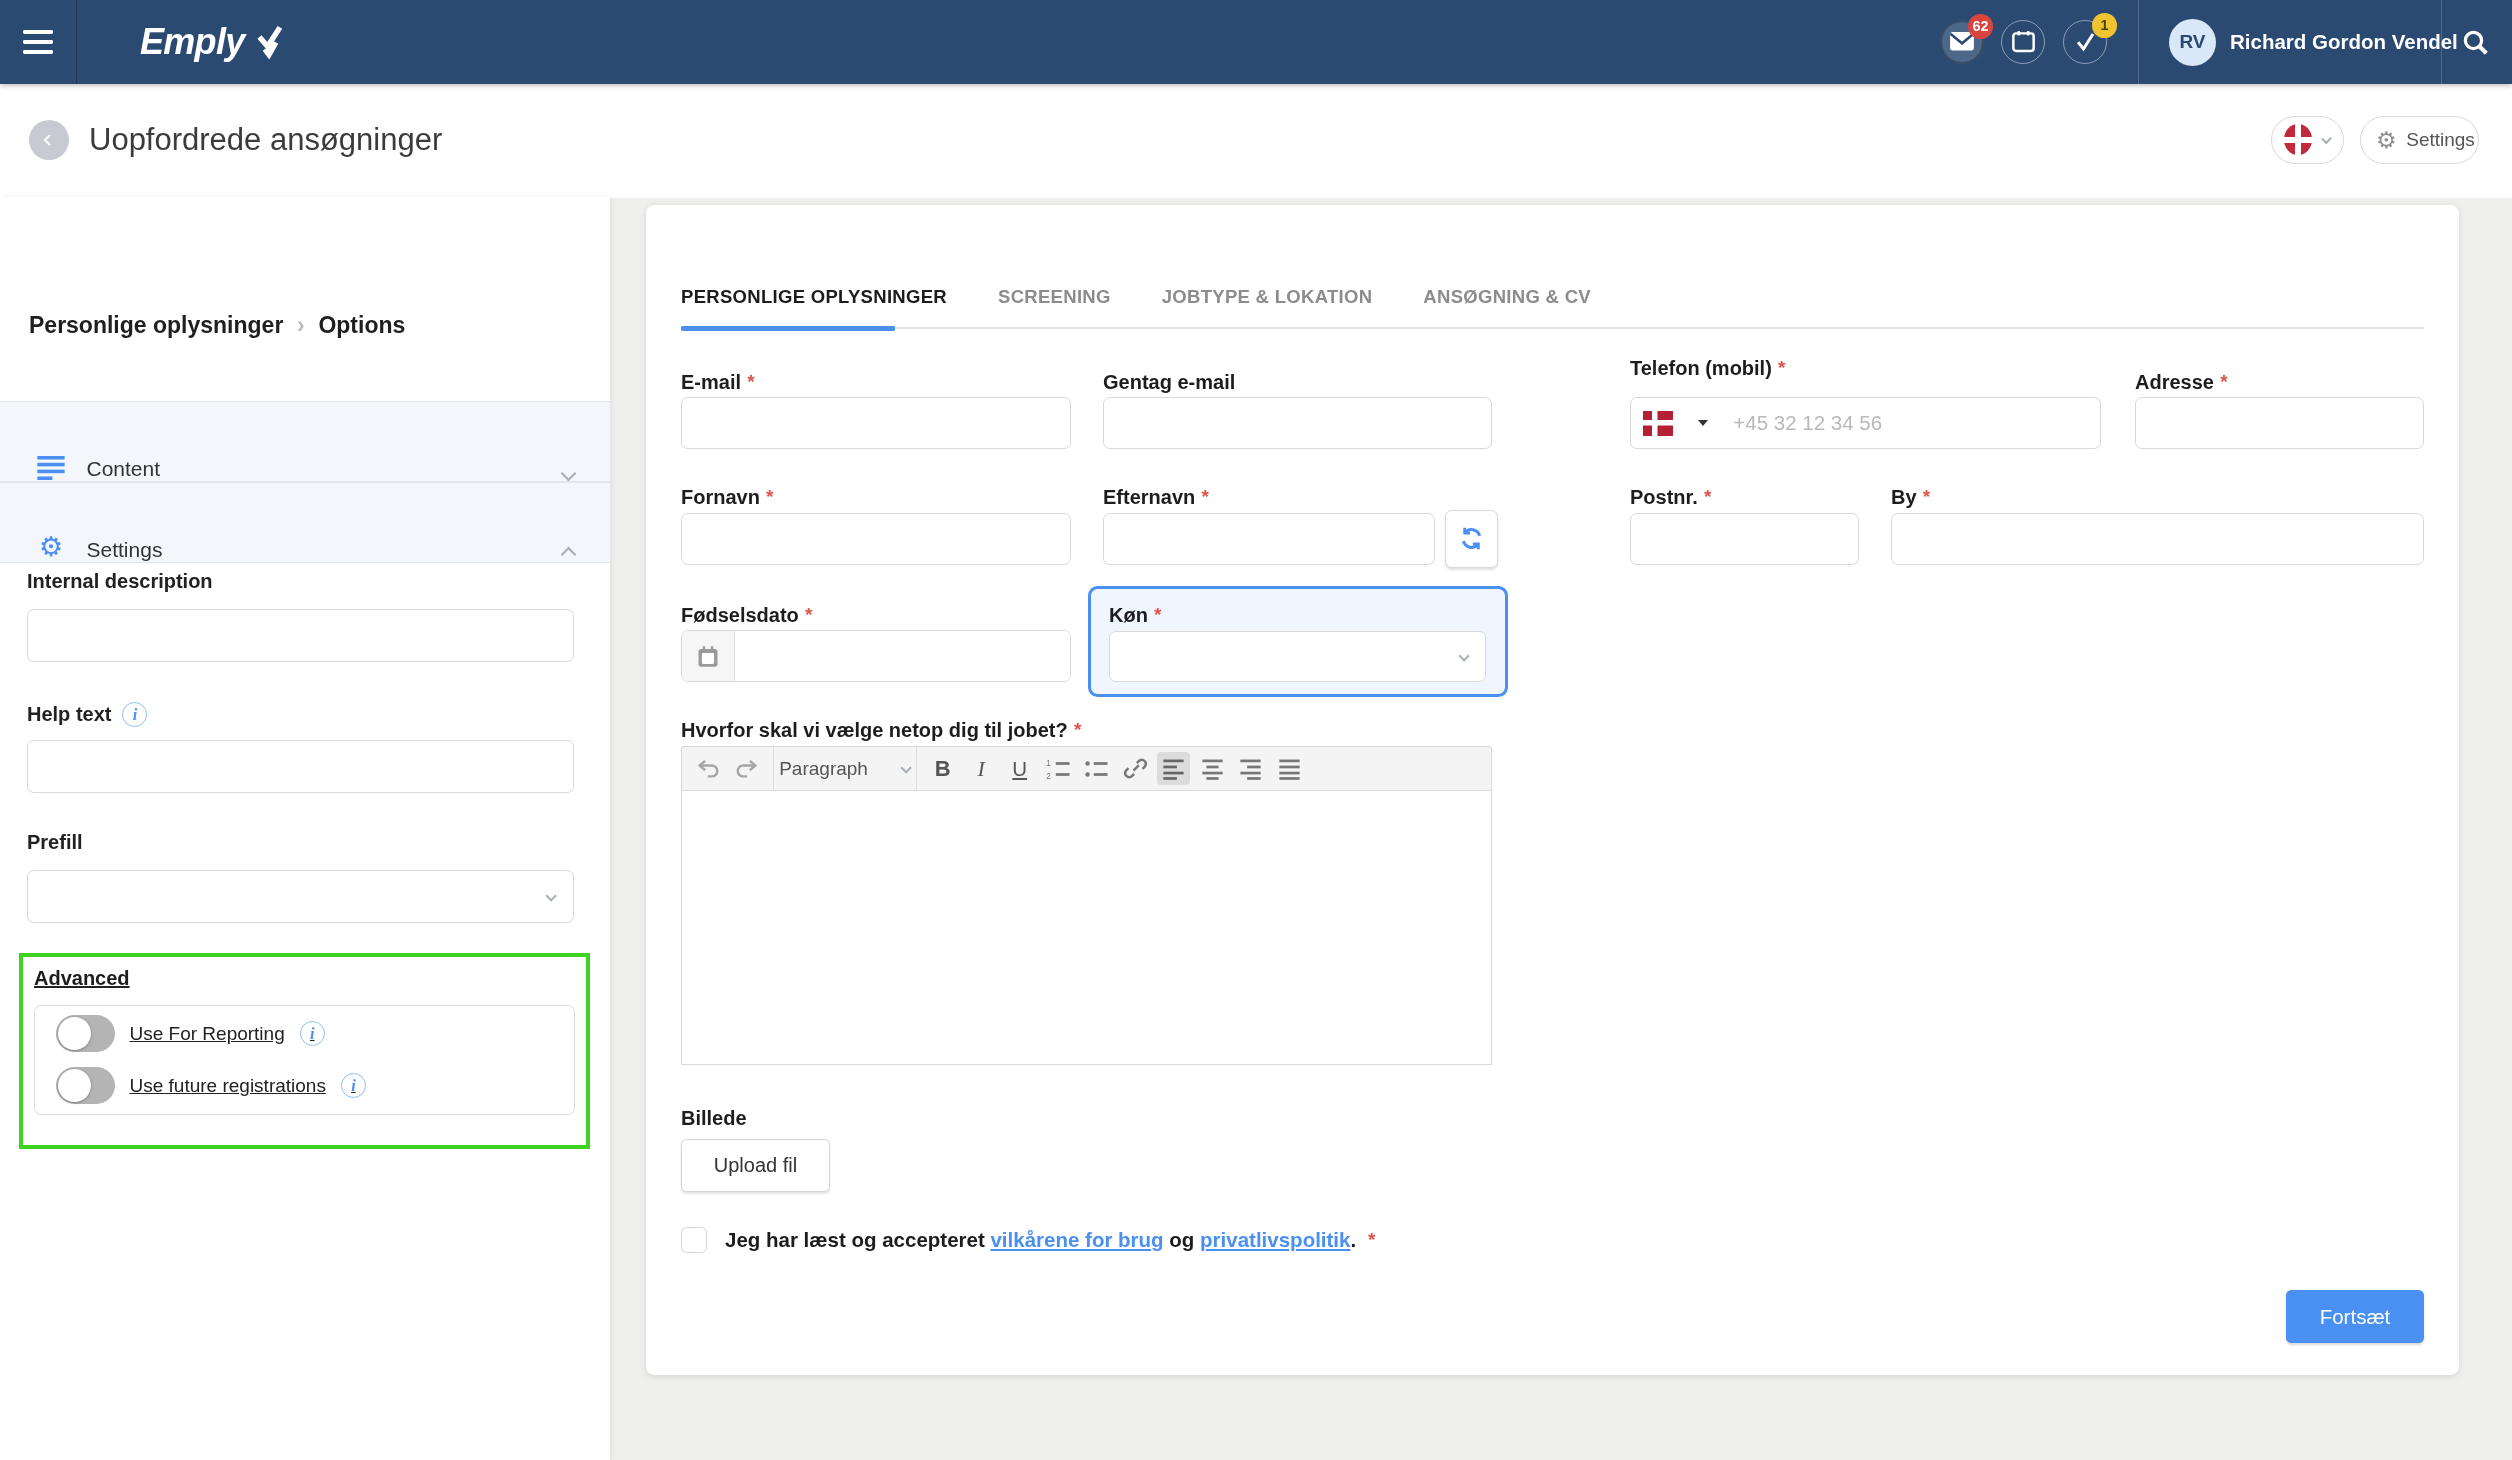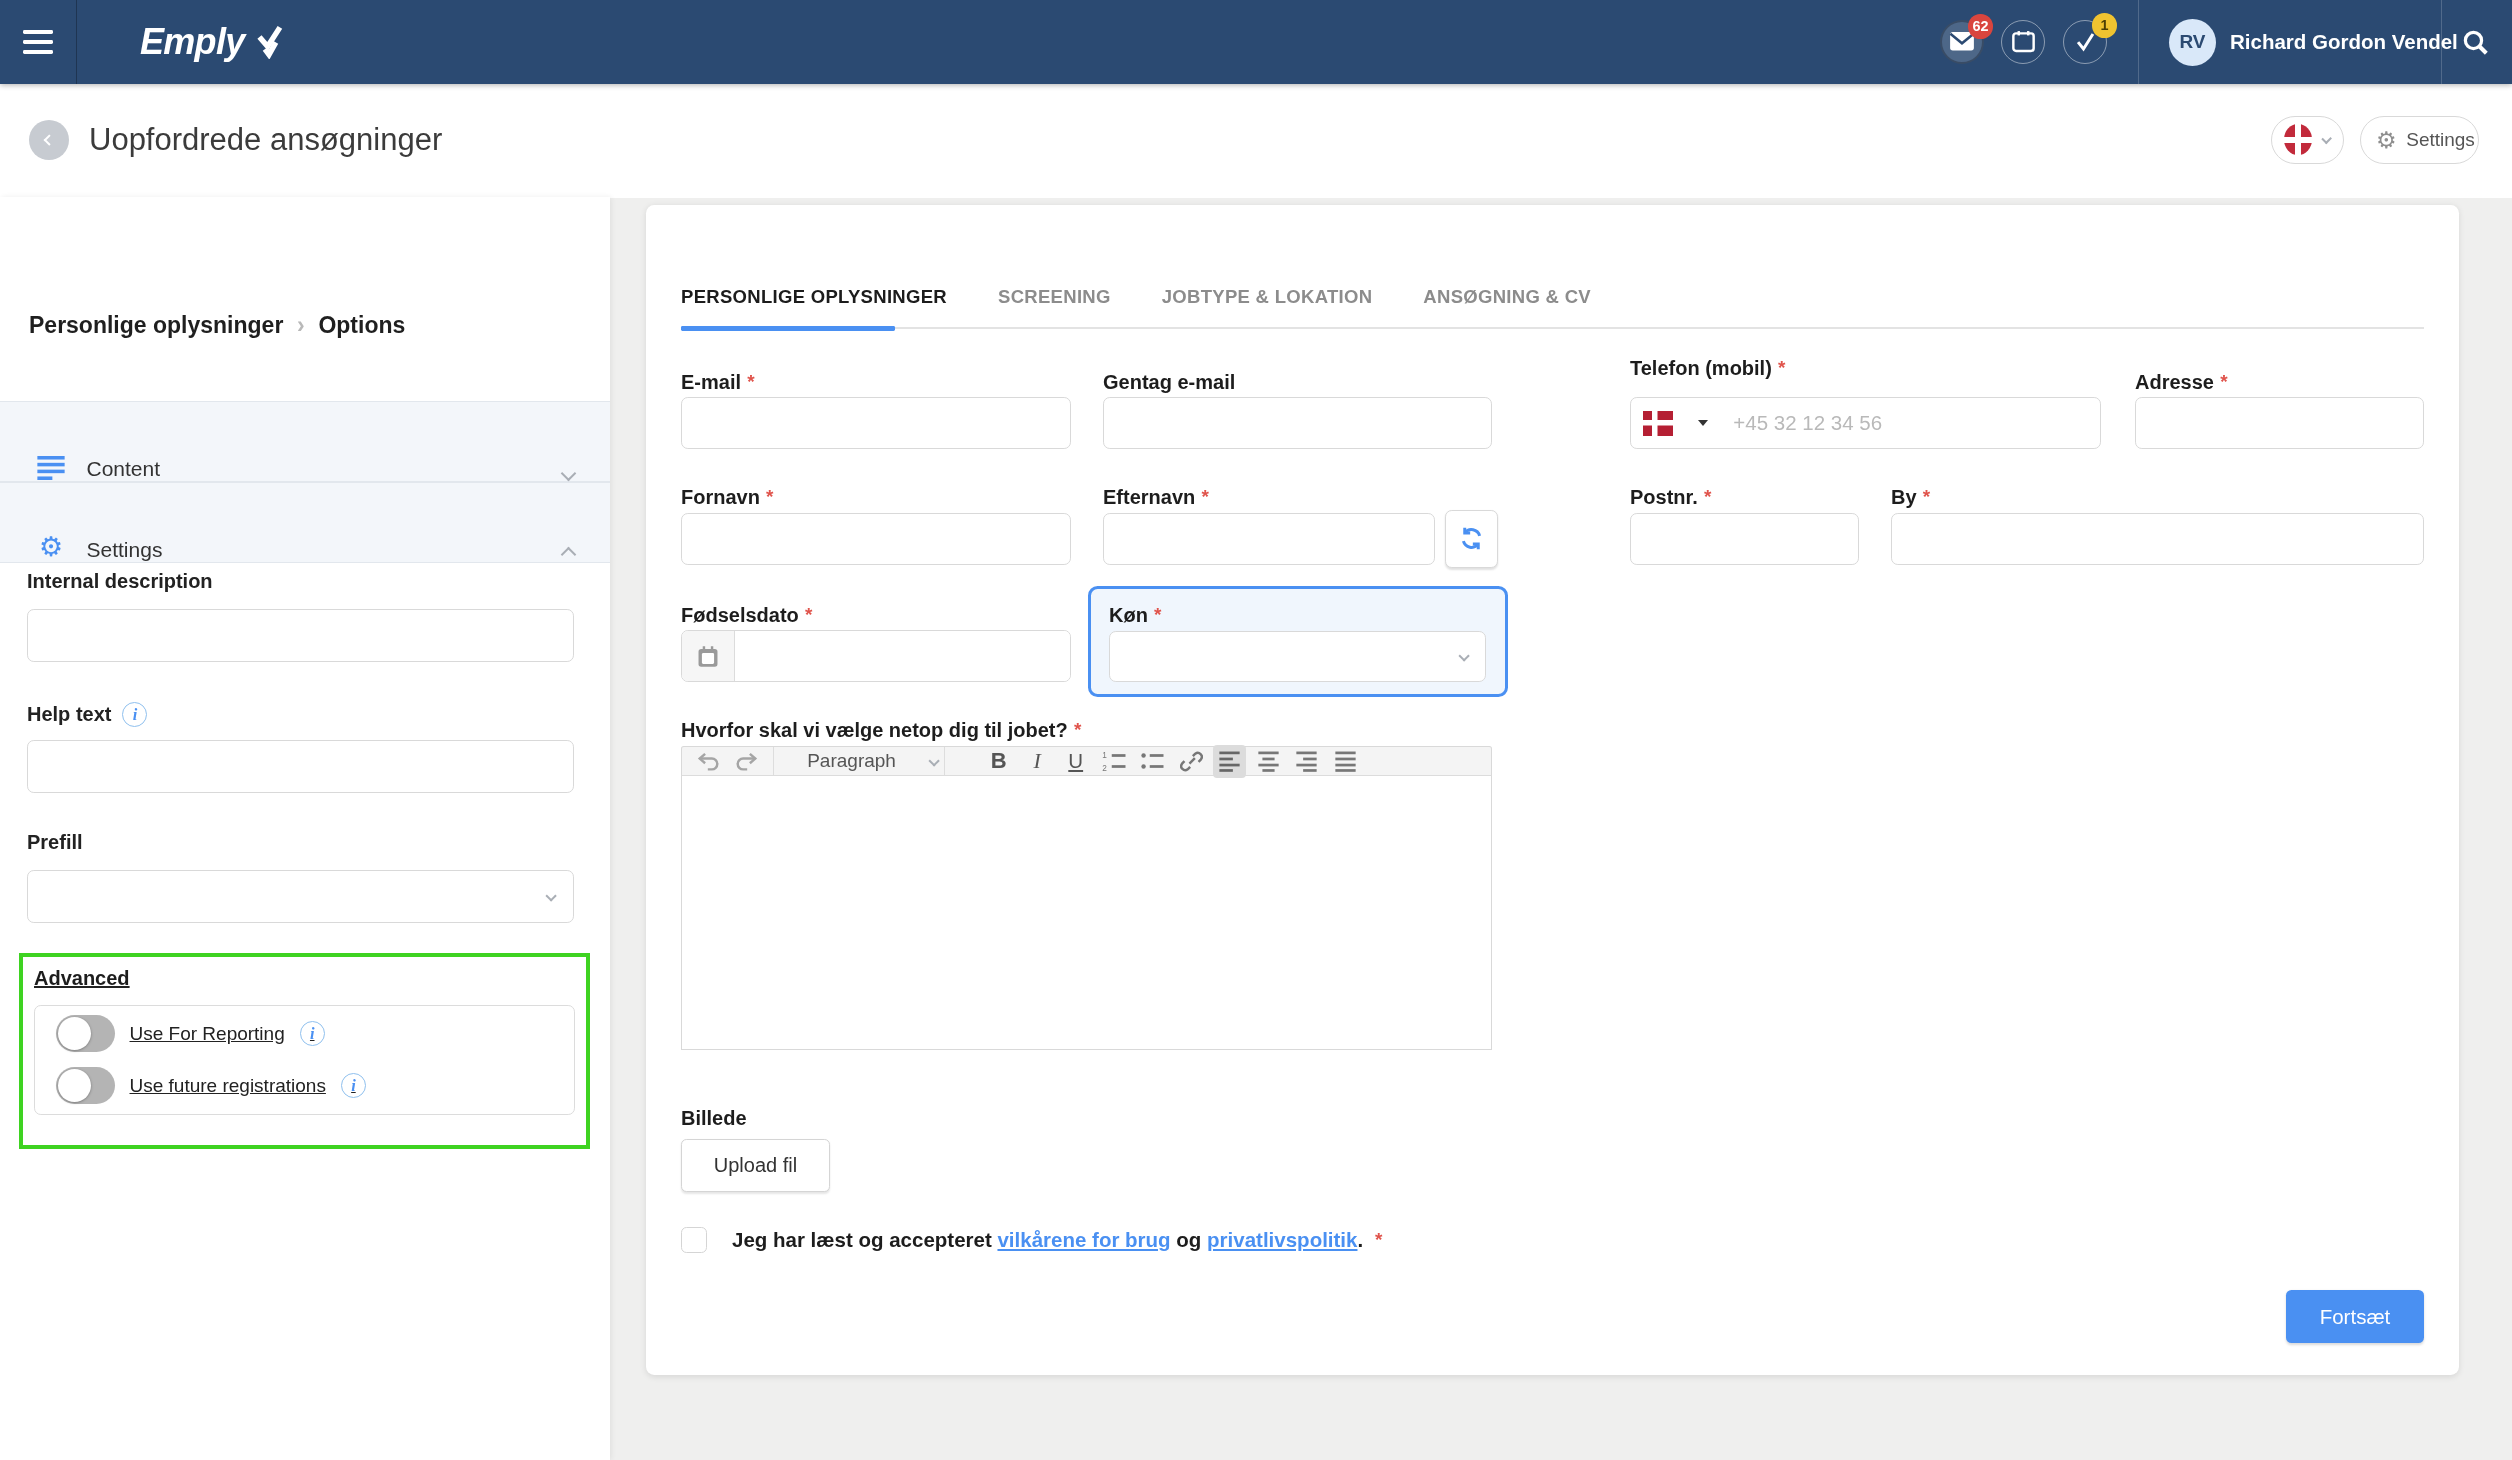--- a/index.html
+++ b/index.html
@@ -96,34 +96,34 @@
 
   .datewrap { position:absolute; height:52px; border:1.4px solid #d9d9d9; border-radius:6.8px; background:#fff; display:flex; overflow:hidden; }
   .datepre { width:53px; background:#f6f6f6; border-right:1.4px solid #dcdcdc; display:flex; align-items:center; justify-content:center; }
   .datewrap input { border:none; flex:1; font-size:19px; padding:0 12.3px; font-family:inherit; }
 
   .genderbox { position:absolute; left:442px; top:381px; width:420px; height:111px; border:3.4px solid #4a90f2; border-radius:9.6px; background:#f0f6fd; }
   .genderbox .flbl { left:18px; top:15px; }
   .gendersel { position:absolute; left:18px; top:42px; width:377px; height:51px; border:1.4px solid #d9d9d9; border-radius:6.8px; background:#fff; display:flex; align-items:center; justify-content:flex-end; padding-right:16.4px; cursor:pointer; }
 
   .editor { position:absolute; left:35px; top:541px; width:811px; }
-  .toolbar { height:30px; background:#f4f4f4; border:1.4px solid #d9d9d9; border-bottom:1.4px solid #dcdcdc; border-radius:2.7px 2.7px 0 0; display:flex; align-items:stretch;gap:28px; }
+  .toolbar { height:45px; background:#f4f4f4; border:1.4px solid #d9d9d9; border-bottom:1.4px solid #dcdcdc; border-radius:2.7px 2.7px 0 0; display:flex; align-items:stretch; }
   .tgrp { display:flex; align-items:center; padding:0 9.6px; gap:5.5px; border-right:1.4px solid #ddd; }
   .tgrp:last-child { border-right:none; }
   .tbtn { width:33px; height:33px; border-radius:4.1px; display:flex; align-items:center; justify-content:center; font-size:20.5px; color:#555; cursor:pointer; flex:none; }
   .tbtn.active { background:#dcdcdc; }
   .tbtn.b { font-weight:700; font-size:22px; }
   .tbtn.i { font-style:italic; font-family:"Liberation Serif",serif; font-size:22px; }
   .tbtn.u { text-decoration:underline; font-size:20.5px; }
   .parasel { display:flex; align-items:center; gap:34px; padding:0 5.5px; cursor:pointer; }
   .parasel .lab { font-size:19px; color:#555; }
   .edbody { height:274px; background:#fff; border:1.4px solid #d9d9d9; border-top:none; }
 
   .uploadbtn { position:absolute; left:35px; top:934px; width:149px; height:53px; background:#fff; border:1.4px solid #d5d5d5; border-radius:5.5px; box-shadow:0 1.4px 2.1px rgba(0,0,0,.10); font-size:20px; font-weight:500; color:#333; display:flex; align-items:center; justify-content:center; cursor:pointer; }
-  .termsrow { position:absolute; left:35px; top:1022px; display:flex; align-items:center; gap:25px; }
+  .termsrow { position:absolute; left:35px; top:1022px; display:flex; align-items:center; gap:18px; }
   .cbx { width:26px; height:26px; border:1.4px solid #d5d5d5; border-radius:5.5px; background:#fff; appearance:none; cursor:pointer; flex:none; }
   .terms { font-size:20.5px; font-weight:700; color:#1d1d1d; }
   .terms a { color:#4a90f2; text-decoration:underline; cursor:pointer; }
   .submit { position:absolute; right:35px; top:1085px; width:138px; height:53px; background:#4a90f2; border:none; border-radius:5.5px; color:#fff; font-size:20.5px; font-weight:400; font-family:inherit; cursor:pointer; box-shadow:0 1.4px 2.7px rgba(0,0,0,.15); }
 </style>
 </head>
 <body>
 
 <div class="navbar">
   <div class="nav-burger">

